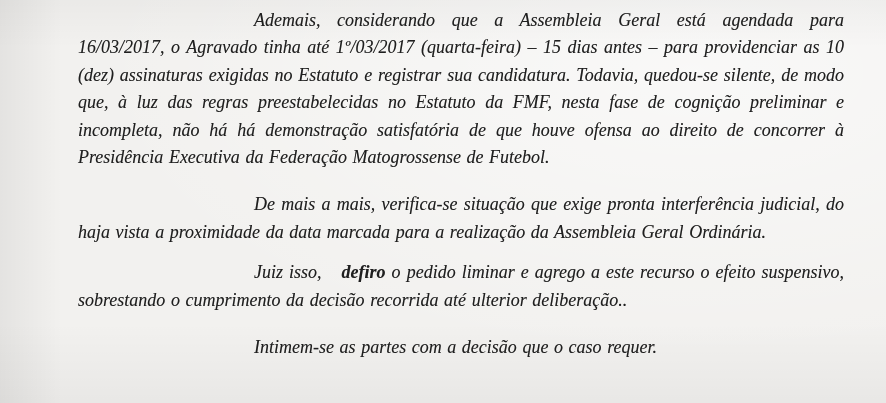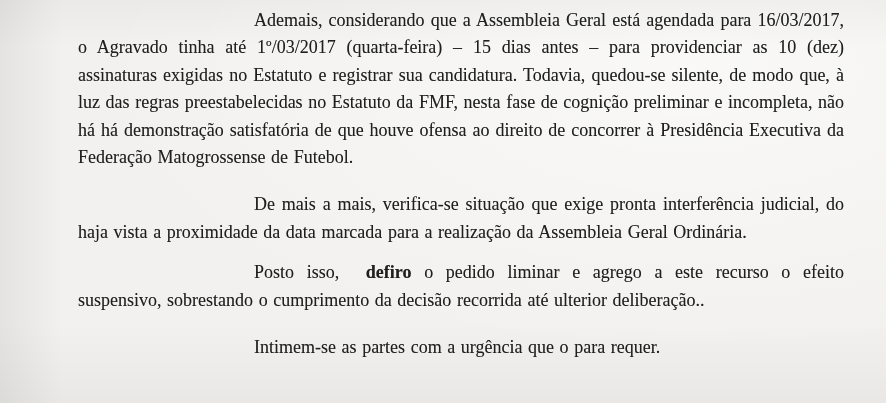--- a/index.html
+++ b/index.html
@@ -23,35 +23,36 @@
     font-size: 18px;
     line-height: 27.4px;
     color: var(--ink, #1f1f1f);
     text-shadow: 0 0 0.6px rgba(20,20,20,0.35);
   }
   .para {
     margin: 0;
     text-align: justify;
     text-indent: 176px;
     word-spacing: 0.06em;
+    font-style: italic;
   }
   .para.p1 { margin-bottom: 20px; }
   .para.p2 { margin-bottom: 13px; }
   .para.p3 { margin-bottom: 20px; }
   .para.p4 { margin-bottom: 7px; text-align: left; }
   .para.p5 { margin-bottom: 0; text-align: left; }
   .b { font-weight: bold; margin-left: 14px; }
 </style>
 </head>
 <body>
 
 <div class="page">
 
   <p class="para p1"><span>Ademais, considerando que a Assembleia Geral está agendada para 16/03/2017, o Agravado tinha até 1º/03/2017 (quarta-feira) – 15 dias antes – para providenciar as 10 (dez) assinaturas exigidas no Estatuto e registrar sua candidatura. Todavia, quedou-se silente, de modo que, à luz das regras preestabelecidas no Estatuto da FMF, nesta fase de cognição preliminar e incompleta, não há há demonstração satisfatória de que houve ofensa ao direito de concorrer à Presidência Executiva da Federação Matogrossense de Futebol.</span></p>
 
   <p class="para p2"><span>De mais a mais, verifica-se situação que exige pronta interferência judicial, do haja vista a proximidade da data marcada para a realização da Assembleia Geral Ordinária.</span></p>
 
-  <p class="para p3"><span>Posto isso, </span><span class="b">defiro</span><span> o pedido liminar e agrego a este recurso o efeito suspensivo, sobrestando o cumprimento da decisão recorrida até ulterior deliberação..</span></p>
+  <p class="para p3"><span>Juiz isso, </span><span class="b">defiro</span><span> o pedido liminar e agrego a este recurso o efeito suspensivo, sobrestando o cumprimento da decisão recorrida até ulterior deliberação..</span></p>
 
-  <p class="para p4"><span>Intimem-se as partes com a urgência que o para requer.</span></p>
+  <p class="para p4"><span>Intimem-se as partes com a decisão que o caso requer.</span></p>
 
 
 </div>
 
 </body></html>

